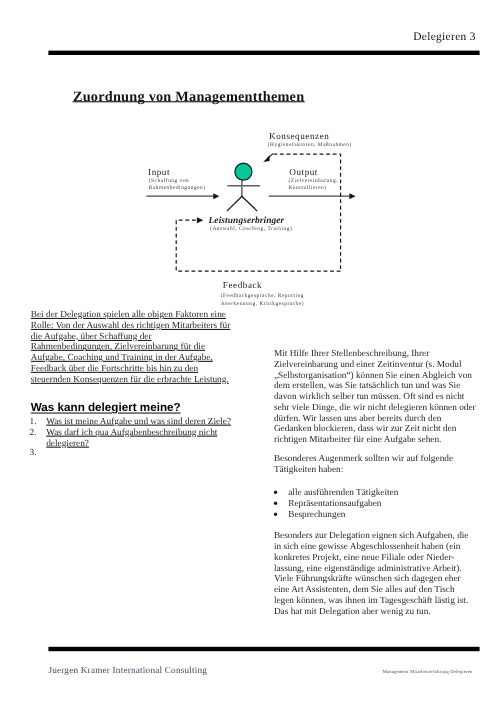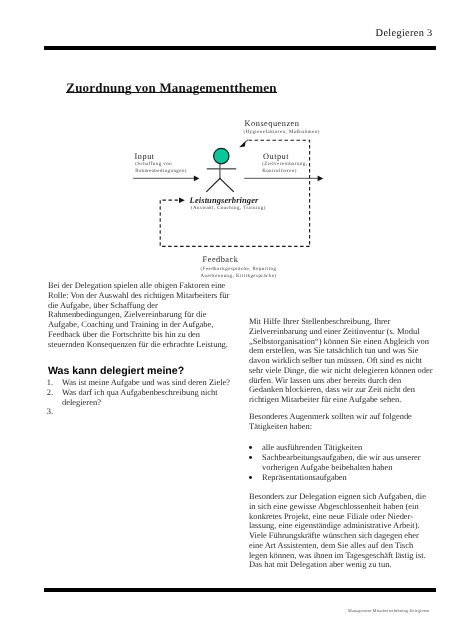--- a/index.html
+++ b/index.html
@@ -29,21 +29,21 @@
   .diagram{position:absolute;left:0;top:16px;width:453px;height:290px;padding-left:11px;}
   .dg-txt{position:absolute;font-family:"Liberation Serif",serif;color:#1c1c1c;
           white-space:nowrap;}
   .dg-main{font-size:8.3px;letter-spacing:.5px;}
   .dg-sub{font-size:4.85px;letter-spacing:.5px;color:#3a3a40;}
   .dg-le{font-size:8.5px;font-weight:bold;font-style:italic;letter-spacing:.1px;text-align:right;}
 
   
   .col{position:absolute;font-family:"Liberation Serif",serif;font-size:8.45px;
        line-height:9.75px;text-align:left;color:#1f1f1f;}
-  .col-left{left:48px;top:281px;width:183px;}
+  .col-left{left:28px;top:281px;width:183px;text-decoration:underline;}
   .col-right{left:249px;top:281px;width:184px;margin-top:36px;}
   .col p{margin:0 0 9.7px 0;}
   .col-right p{margin:0 0 7.6px 0;}
   .sec-head{font-family:"Liberation Sans",sans-serif;font-weight:bold;
             font-size:10.6px;line-height:12px;margin:0 0 0 0;padding:6.3px 0 2.6px 0;color:#000;}
 
   .numlist{margin:-2px 0 0 0;padding:0;list-style:none;}
   .numlist li{position:relative;padding-left:14px;margin:0 0 0.2px 0;}
   .numlist li .num{position:absolute;left:-1.2px;top:0;}
 
@@ -133,22 +133,23 @@
       <li><span class="num">2.</span><span>Was darf ich qua Aufgabenbeschreibung nicht delegieren?</span></li>
       <li><span class="num">3.</span></li>
     </ol>
   </div>
 
   <div class="col col-right">
     <p>Mit Hilfe Ihrer Stellenbeschreibung, Ihrer Zielvereinbarung und einer Zeitinventur (s. Modul „Selbstorganisation“) können Sie einen Abgleich von dem erstellen, was Sie tatsächlich tun und was Sie davon wirklich selber tun müssen. Oft sind es nicht sehr viele Dinge, die wir nicht delegieren können oder dürfen. Wir lassen uns aber bereits durch den Gedanken blockieren, dass wir zur Zeit nicht den richtigen Mitarbeiter für eine Aufgabe sehen.</p>
     <p>Besonderes Augenmerk sollten wir auf folgende Tätigkeiten haben:</p>
     <ul class="bullist">
       <li><span class="bul">•</span><span>alle ausführenden Tätigkeiten</span></li>
-      <li><span class="bul">•</span><span>Sachbearbeitungsaufgaben, die wir aus unserer vorherigen Aufgabe beibehalten haben</span></li>
       <li><span class="bul">•</span><span>Repräsentationsaufgaben</span></li>
+      <li><span class="bul">•</span><span>Besprechungen</span></li>
     </ul>
     <p>Besonders zur Delegation eignen sich Aufgaben, die in sich eine gewisse Abgeschlossenheit haben (ein konkretes Projekt, eine neue Filiale oder Nieder-lassung, eine eigenständige administrative Arbeit). Viele Führungskräfte wünschen sich dagegen eher eine Art Assistenten, dem Sie alles auf den Tisch legen können, was ihnen im Tagesgeschäft lästig ist. Das hat mit Delegation aber wenig zu tun.</p>
   </div>
 
   <div class="ftr-rule"></div>
+  <div class="ftr-left">Juergen Kramer International Consulting</div>
   <div class="ftr-right">Management Mitarbeiterführung Delegieren</div>
 
 </div>
 
 </body></html>

